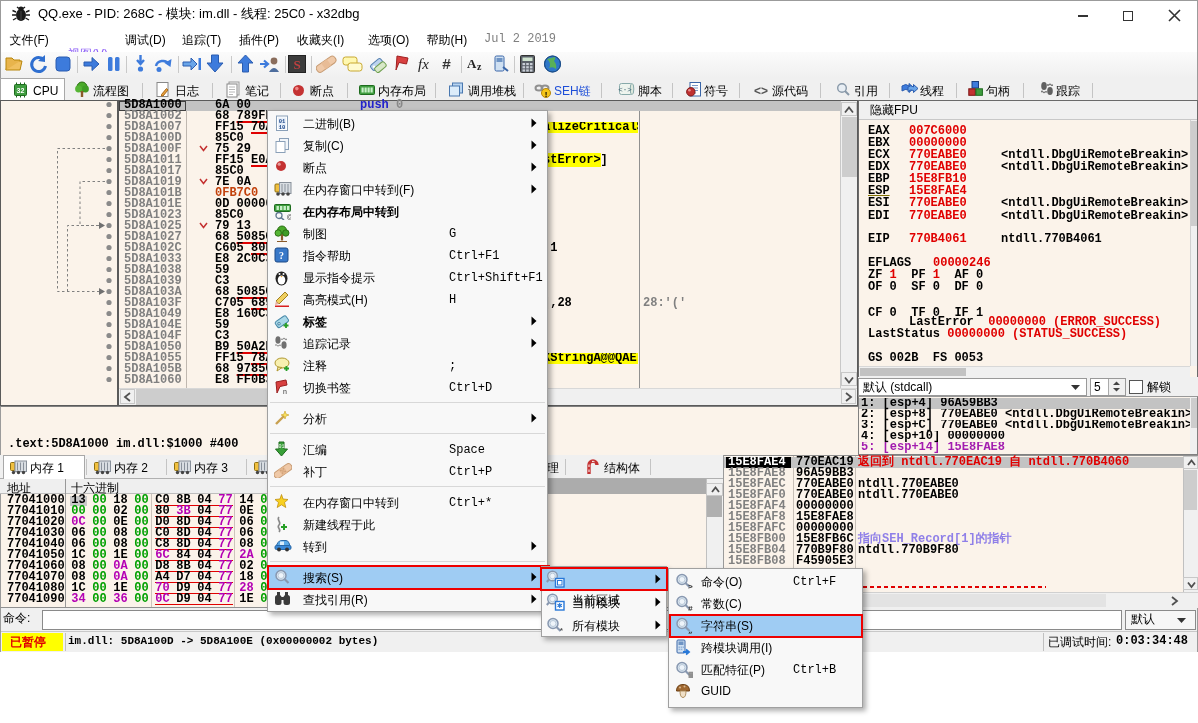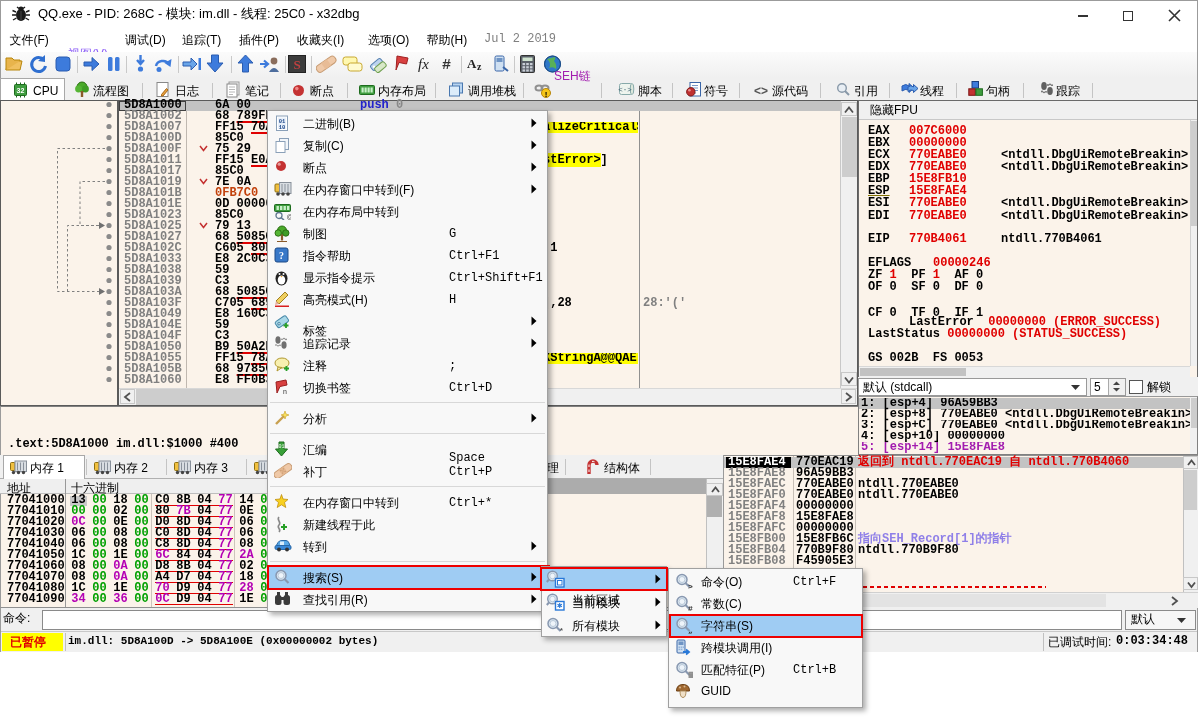--- a/index.html
+++ b/index.html
@@ -219,21 +219,21 @@
   </svg>
 <div class="s" style="left:468px;top:84px;color:#000">调用堆栈</div>
 <svg style="left:534px;top:82px" width="18" height="16">
     <g fill="none" stroke="#909090" stroke-width="2">
       <ellipse cx="5" cy="6" rx="3.5" ry="2.6"></ellipse>
       <ellipse cx="11" cy="6" rx="3.5" ry="2.6"></ellipse>
     </g>
     <circle cx="12" cy="11" r="4.5" fill="#f5c518" stroke="#b8860b"></circle>
     <text x="12" y="14.5" font-size="8" font-weight="bold" text-anchor="middle" fill="#000" font-family="Liberation Sans">!</text>
   </svg>
-<div class="s" style="left:554px;top:69px;color:#a21caf">SEH链</div>
+<div class="s" style="left:554px;top:84px;color:#1d4ed8">SEH链</div>
 <svg style="left:618px;top:81px" width="17" height="16">
     <rect x="1.5" y="2.5" width="13" height="11" rx="2" fill="#eef4ee" stroke="#8aa"></rect>
     <ellipse cx="14" cy="8" rx="1.8" ry="5.5" fill="#dde8dd" stroke="#8aa"></ellipse>
     <text x="7" y="11" font-size="7.5" fill="#467" text-anchor="middle" font-family="Liberation Mono">&lt;·&gt;</text>
   </svg>
 <div class="s" style="left:638px;top:84px;color:#000">脚本</div>
 <svg style="left:686px;top:81px" width="16" height="17">
     <rect x="4" y="1.5" width="10.5" height="13.5" fill="#fff" stroke="#3a66a8"></rect>
     <g stroke="#7a9ac8">
       <path d="M6 4.5 h6 M6 7 h6 M6 9.5 h6 M6 12 h4"></path>
@@ -537,21 +537,21 @@
 <div class="m" style="left:218.3px;top:495px;color:#b400b4">77</div>
 <div class="m" style="left:239.3px;top:495px;color:#000">14</div>
 <div class="m" style="left:260.3px;top:495px;color:#00a000">00</div>
 <div class="ab" style="left:154.5px;top:504.6px;width:78px;height:1.7px;background:#e00000"></div>
 <div class="m" style="left:7px;top:506px;color:#000">77041010</div>
 <div class="m" style="left:71.3px;top:506px;color:#00a000">00</div>
 <div class="m" style="left:92.3px;top:506px;color:#00a000">00</div>
 <div class="m" style="left:113.3px;top:506px;color:#000">02</div>
 <div class="m" style="left:134.3px;top:506px;color:#00a000">00</div>
 <div class="m" style="left:155.3px;top:506px;color:#000">80</div>
-<div class="m" style="left:176.3px;top:506px;color:#b400b4">7B</div>
+<div class="m" style="left:176.3px;top:506px;color:#b400b4">3B</div>
 <div class="m" style="left:197.3px;top:506px;color:#000">04</div>
 <div class="m" style="left:218.3px;top:506px;color:#b400b4">77</div>
 <div class="m" style="left:239.3px;top:506px;color:#000">0E</div>
 <div class="m" style="left:260.3px;top:506px;color:#00a000">00</div>
 <div class="ab" style="left:154.5px;top:515.6px;width:78px;height:1.7px;background:#e00000"></div>
 <div class="m" style="left:7px;top:517px;color:#000">77041020</div>
 <div class="m" style="left:71.3px;top:517px;color:#b400b4">0C</div>
 <div class="m" style="left:92.3px;top:517px;color:#00a000">00</div>
 <div class="m" style="left:113.3px;top:517px;color:#000">0E</div>
 <div class="m" style="left:134.3px;top:517px;color:#00a000">00</div>
@@ -762,21 +762,21 @@
     <g fill="#c8f0c8">
       <rect x="2.5" y="3" width="2.4" height="4"></rect>
       <rect x="6" y="3" width="2.4" height="4"></rect>
       <rect x="9.5" y="3" width="2.4" height="4"></rect>
       <rect x="13" y="3" width="2.4" height="4"></rect>
     </g>
     <circle cx="5" cy="12.5" r="3" fill="none" stroke="#607890" stroke-width="1.3"></circle>
     <path d="M7 14.5 L10 17" stroke="#607890" stroke-width="1.6"></path>
     <text x="12.5" y="16" font-size="7" fill="#555">@</text>
   </svg>
-<div class="mtx" style="left:303px;top:204px;">在内存布局中转到</div>
+<div class="mtx" style="left:303px;top:204px;font-weight:bold;">在内存布局中转到</div>
 <svg style="left:274px;top:224.5px" width="16" height="17">
     <circle cx="8" cy="5.5" r="4.5" fill="#4aaa2a" stroke="#2c7014"></circle>
     <circle cx="4.2" cy="8" r="3.2" fill="#55b535" stroke="#2c7014"></circle>
     <circle cx="11.8" cy="8" r="3.2" fill="#3f9d25" stroke="#2c7014"></circle>
     <rect x="6.9" y="9.5" width="2.2" height="6" fill="#8a5a2a"></rect>
     <path d="M3 16.5 h10" stroke="#8a5a2a"></path>
   </svg>
 <div class="mtx" style="left:303px;top:226px;">制图</div>
 <div class="msc" style="left:449px;top:226.5px;">G</div>
 <svg style="left:274px;top:246.5px" width="15" height="16">
@@ -801,21 +801,21 @@
   </svg>
 <div class="mtx" style="left:303px;top:292px;">高亮模式(H)</div>
 <div class="msc" style="left:449px;top:292.5px;">H</div>
 <svg style="left:274px;top:312.5px" width="17" height="16">
     <g transform="rotate(-35 8 8)">
       <rect x="1" y="5" width="13" height="7" rx="2" fill="#a8d8e8" stroke="#4888a8"></rect>
       <circle cx="4" cy="8.5" r="1.2" fill="#fff" stroke="#4888a8"></circle>
     </g>
     <path d="M12 10 v5 M9.5 12.5 h5" stroke="#28a028" stroke-width="1.8"></path>
   </svg>
-<div class="mtx" style="left:303px;top:323px;">标签</div>
+<div class="mtx" style="left:303px;top:314px;font-weight:bold;">标签</div>
 <svg style="left:531px;top:316px" width="6" height="10">
     <path d="M0.5 0.5 L5.5 5 L0.5 9.5 Z" fill="#000"></path>
   </svg>
 <svg style="left:274px;top:334.5px" width="14" height="16">
     <ellipse cx="4" cy="5" rx="2.6" ry="3.8" fill="#707070"></ellipse>
     <ellipse cx="10" cy="10" rx="2.6" ry="3.8" fill="#707070"></ellipse>
     <g fill="#707070">
       <circle cx="2" cy="10" r="0.8"></circle>
       <circle cx="4" cy="10.8" r="0.8"></circle>
       <circle cx="6" cy="10.3" r="0.8"></circle>
@@ -849,21 +849,21 @@
 <div class="mtx" style="left:303px;top:411px;">分析</div>
 <svg style="left:531px;top:413px" width="6" height="10">
     <path d="M0.5 0.5 L5.5 5 L0.5 9.5 Z" fill="#000"></path>
   </svg>
 <div class="ab" style="left:270px;top:433px;width:275px;height:1px;background:#d8d8d8"></div>
 <svg style="left:274px;top:440.5px" width="15" height="17">
     <path d="M5 1 L10 1 L10 8 L13.5 8 L7.5 15 L1.5 8 L5 8 Z" fill="#38a038" stroke="#1d6b1d"></path>
     <text x="7.5" y="6.5" font-size="5" fill="#fff" text-anchor="middle" font-family="Liberation Mono">01</text>
   </svg>
 <div class="mtx" style="left:303px;top:442px;">汇编</div>
-<div class="msc" style="left:449px;top:442.5px;margin-top:8px;">Space</div>
+<div class="msc" style="left:449px;top:442.5px;">Space</div>
 <svg style="left:274px;top:462.5px" width="18" height="15">
     <g transform="rotate(-35 9 8)">
       <rect x="-1" y="4.5" width="20" height="7" rx="3.5" fill="#efc9a8" stroke="#c79b72"></rect>
       <rect x="6" y="4.5" width="6" height="7" fill="#e4b68e"></rect>
       <g fill="#b88a60">
         <circle cx="7.5" cy="6.5" r="0.5"></circle>
         <circle cx="10.5" cy="6.5" r="0.5"></circle>
         <circle cx="9" cy="8" r="0.5"></circle>
         <circle cx="7.5" cy="9.5" r="0.5"></circle>
         <circle cx="10.5" cy="9.5" r="0.5"></circle>

